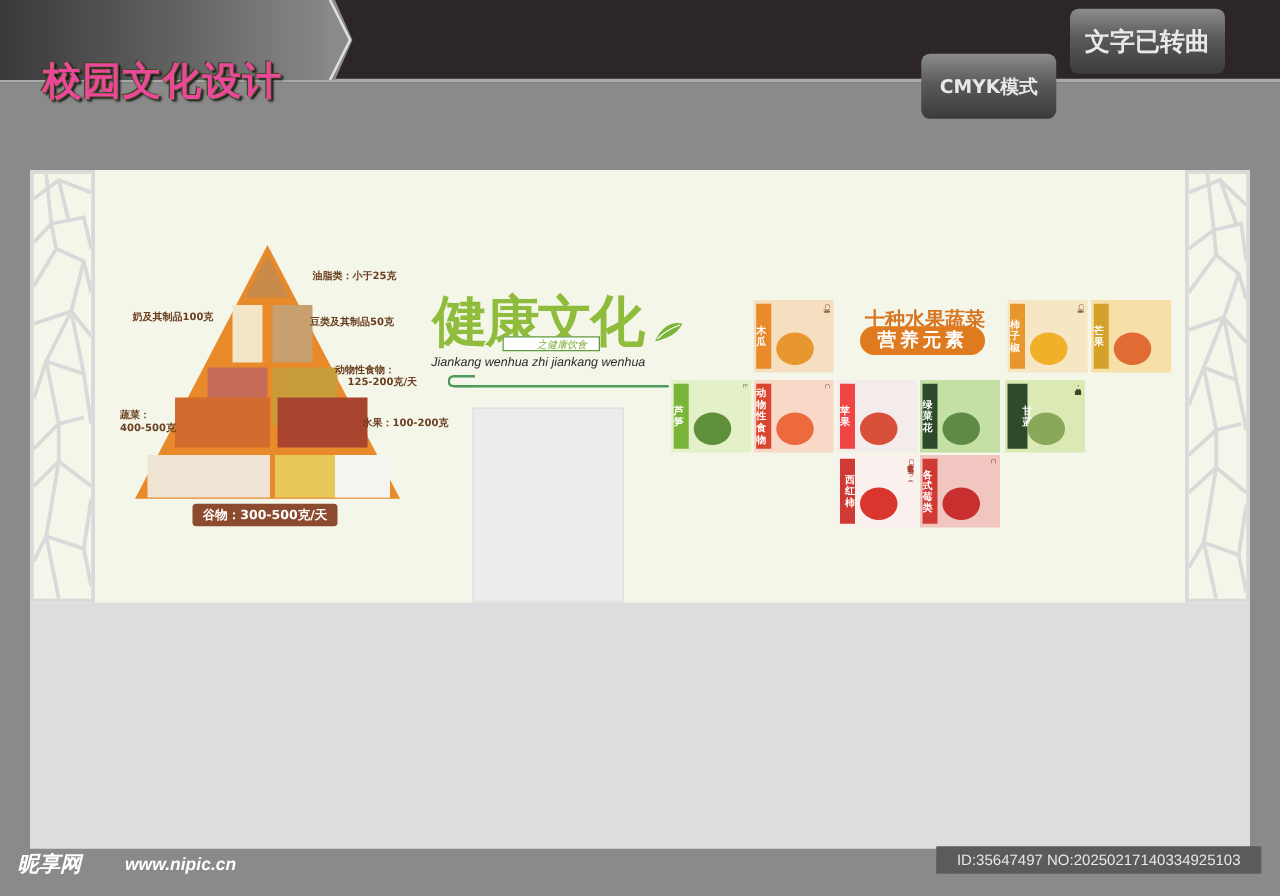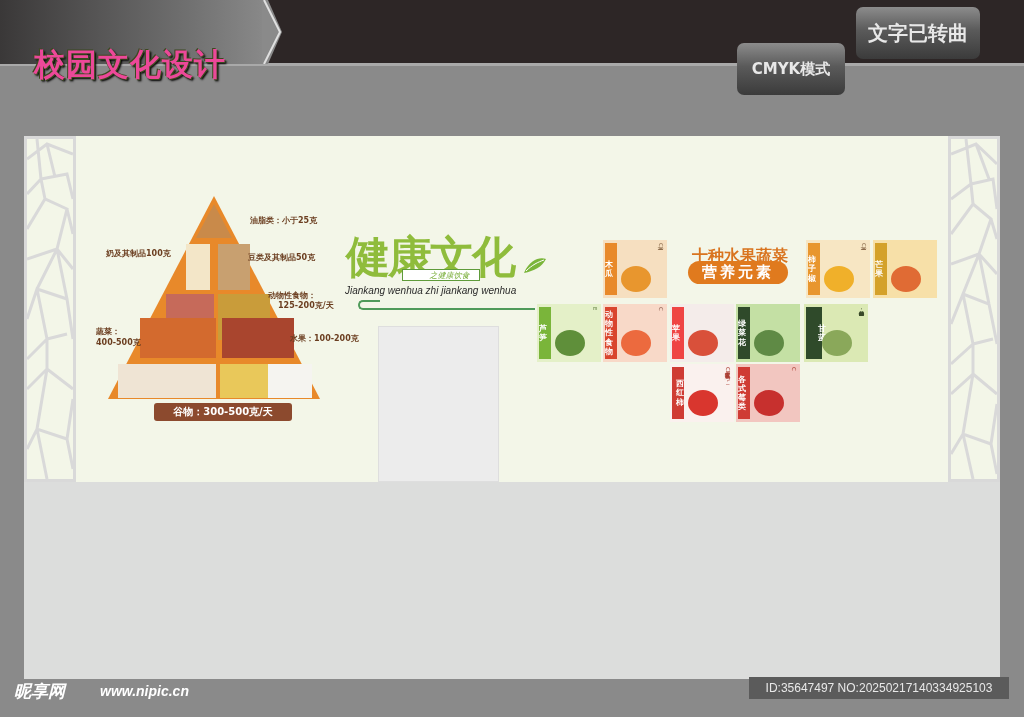--- a/index.html
+++ b/index.html
@@ -14,21 +14,21 @@
 .p3{left:856px;width:124px;font-size:20px;}
 .canvas{position:absolute;left:24px;top:136px;width:976px;height:543px;background:#dcdddc;}
 .wall{position:absolute;left:24px;top:136px;width:976px;height:346px;background:#f3f6e8;}
 .lattice{position:absolute;top:136px;width:52px;height:346px;background:#f3f6e8;border:3px solid #d9d9d9;}
 .lat-l{left:24px;}
 .lat-r{left:948px;}
 .lattice svg{width:100%;height:100%;display:block;}
 .door{position:absolute;left:378px;top:326px;width:121px;height:156px;background:#ececec;border:1px solid #dedede;}
 .pyr{position:absolute;left:108px;top:196px;}
 .pyr-label{position:absolute;font-size:8px;font-weight:bold;color:#6b3e20;white-space:nowrap;line-height:1.25;}
-.grain-tag{position:absolute;left:154px;top:403px;width:138px;height:18px;background:#8c4a2e;border-radius:3px;color:#fff;font-size:10px;font-weight:bold;display:flex;align-items:center;justify-content:center;}
+.grain-tag{position:absolute;left:154px;top:403px;width:116px;height:18px;background:#8c4a2e;border-radius:3px;color:#fff;font-size:10px;font-weight:bold;display:flex;align-items:center;justify-content:center;}
 .title-main{position:absolute;left:346px;top:228px;font-size:44px;font-weight:bold;color:#8fbc3c;letter-spacing:-2px;font-family:"DejaVu Sans",sans-serif;}
 .title-sub{position:absolute;left:402px;top:269px;width:78px;height:12px;border:1px solid #5f9b3a;background:#fff;color:#7aae3a;font-size:8px;font-style:italic;font-weight:normal;display:flex;align-items:center;justify-content:center;padding-left:17px;}
 .title-pinyin{position:absolute;left:345px;top:285px;font-size:10px;font-style:italic;color:#2a2a2a;font-family:"Liberation Sans",sans-serif;}
 .title-line{position:absolute;left:363px;top:308px;width:172px;height:2px;background:#4f9a5a;}
 .title-curl{position:absolute;left:358px;top:300px;width:22px;height:10px;border:2px solid #4f9a5a;border-right:none;border-radius:6px 0 0 6px;}
 .nut-head{position:absolute;left:686px;top:246px;width:108px;text-align:center;color:#d9741f;font-size:16px;font-weight:bold;}
 .nut-pill{position:absolute;left:688px;top:261px;width:100px;height:23px;border-radius:12px;background:#e07a1e;color:#fff;font-size:15px;font-weight:bold;display:flex;align-items:center;justify-content:center;letter-spacing:3px;}
 .card{position:absolute;width:64px;height:58px;}
 .card .tag{position:absolute;left:2px;top:3px;width:12px;height:52px;color:#fff;font-size:8px;font-weight:bold;display:flex;flex-direction:column;align-items:center;justify-content:center;line-height:1.15;}
 .card .desc{position:absolute;right:3px;top:3px;writing-mode:vertical-rl;font-size:5.5px;line-height:1.2;max-height:52px;overflow:hidden;}

